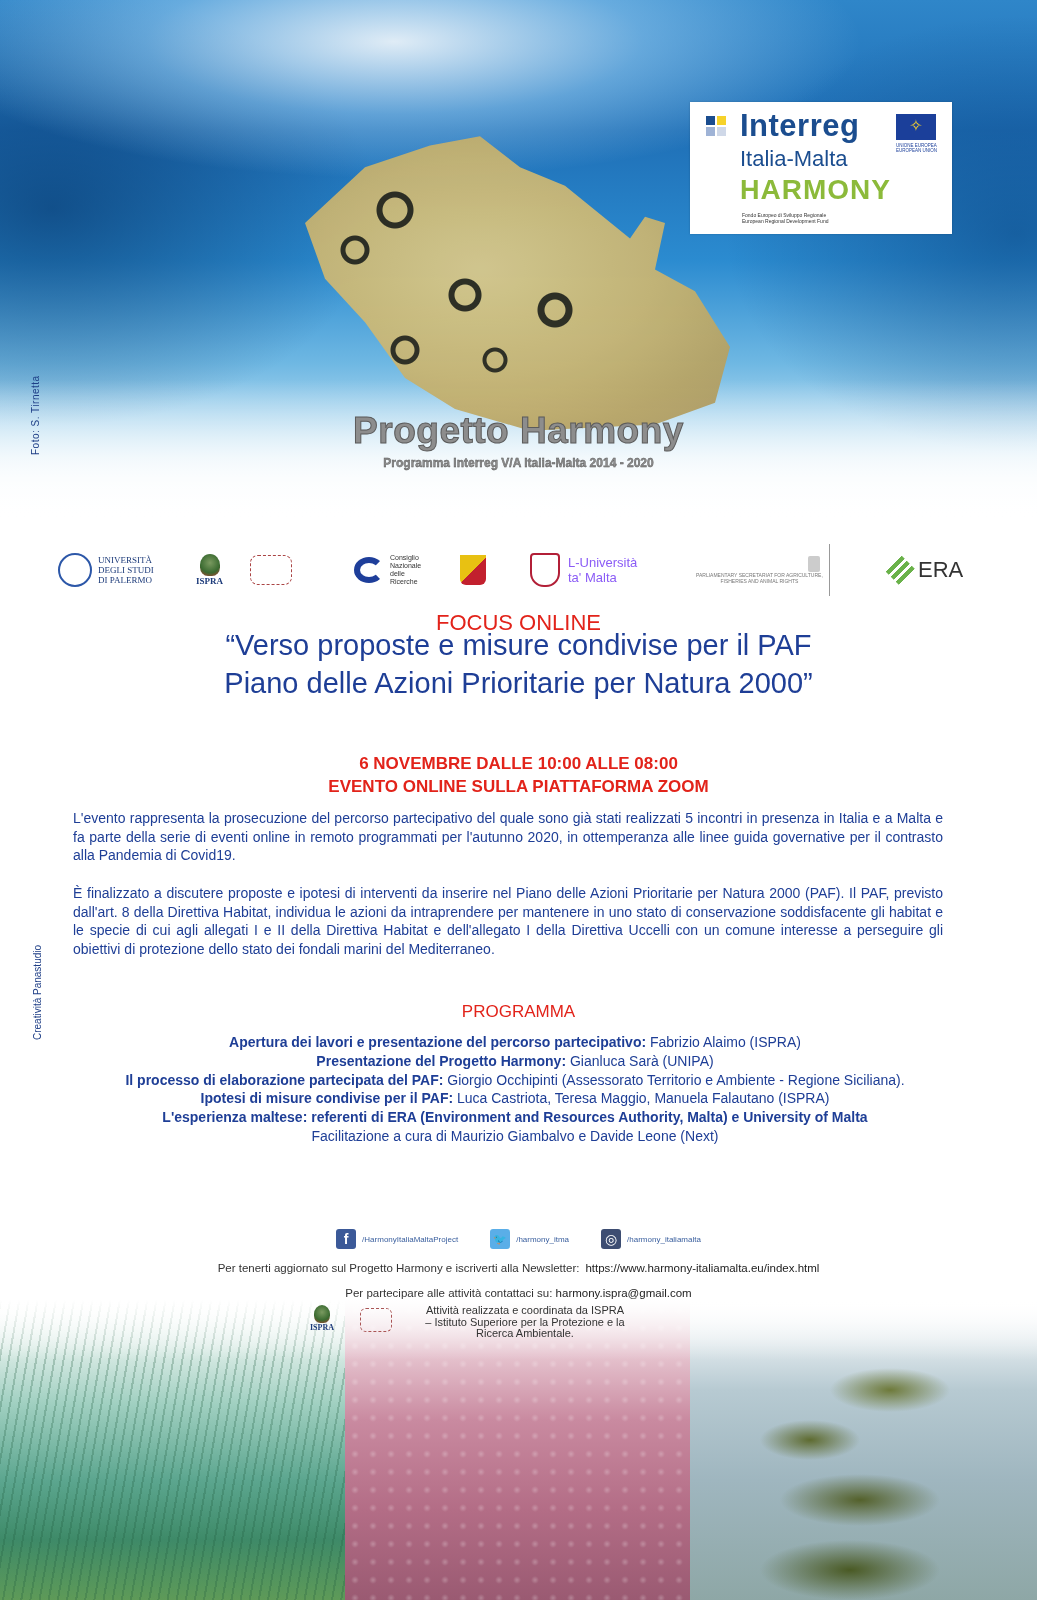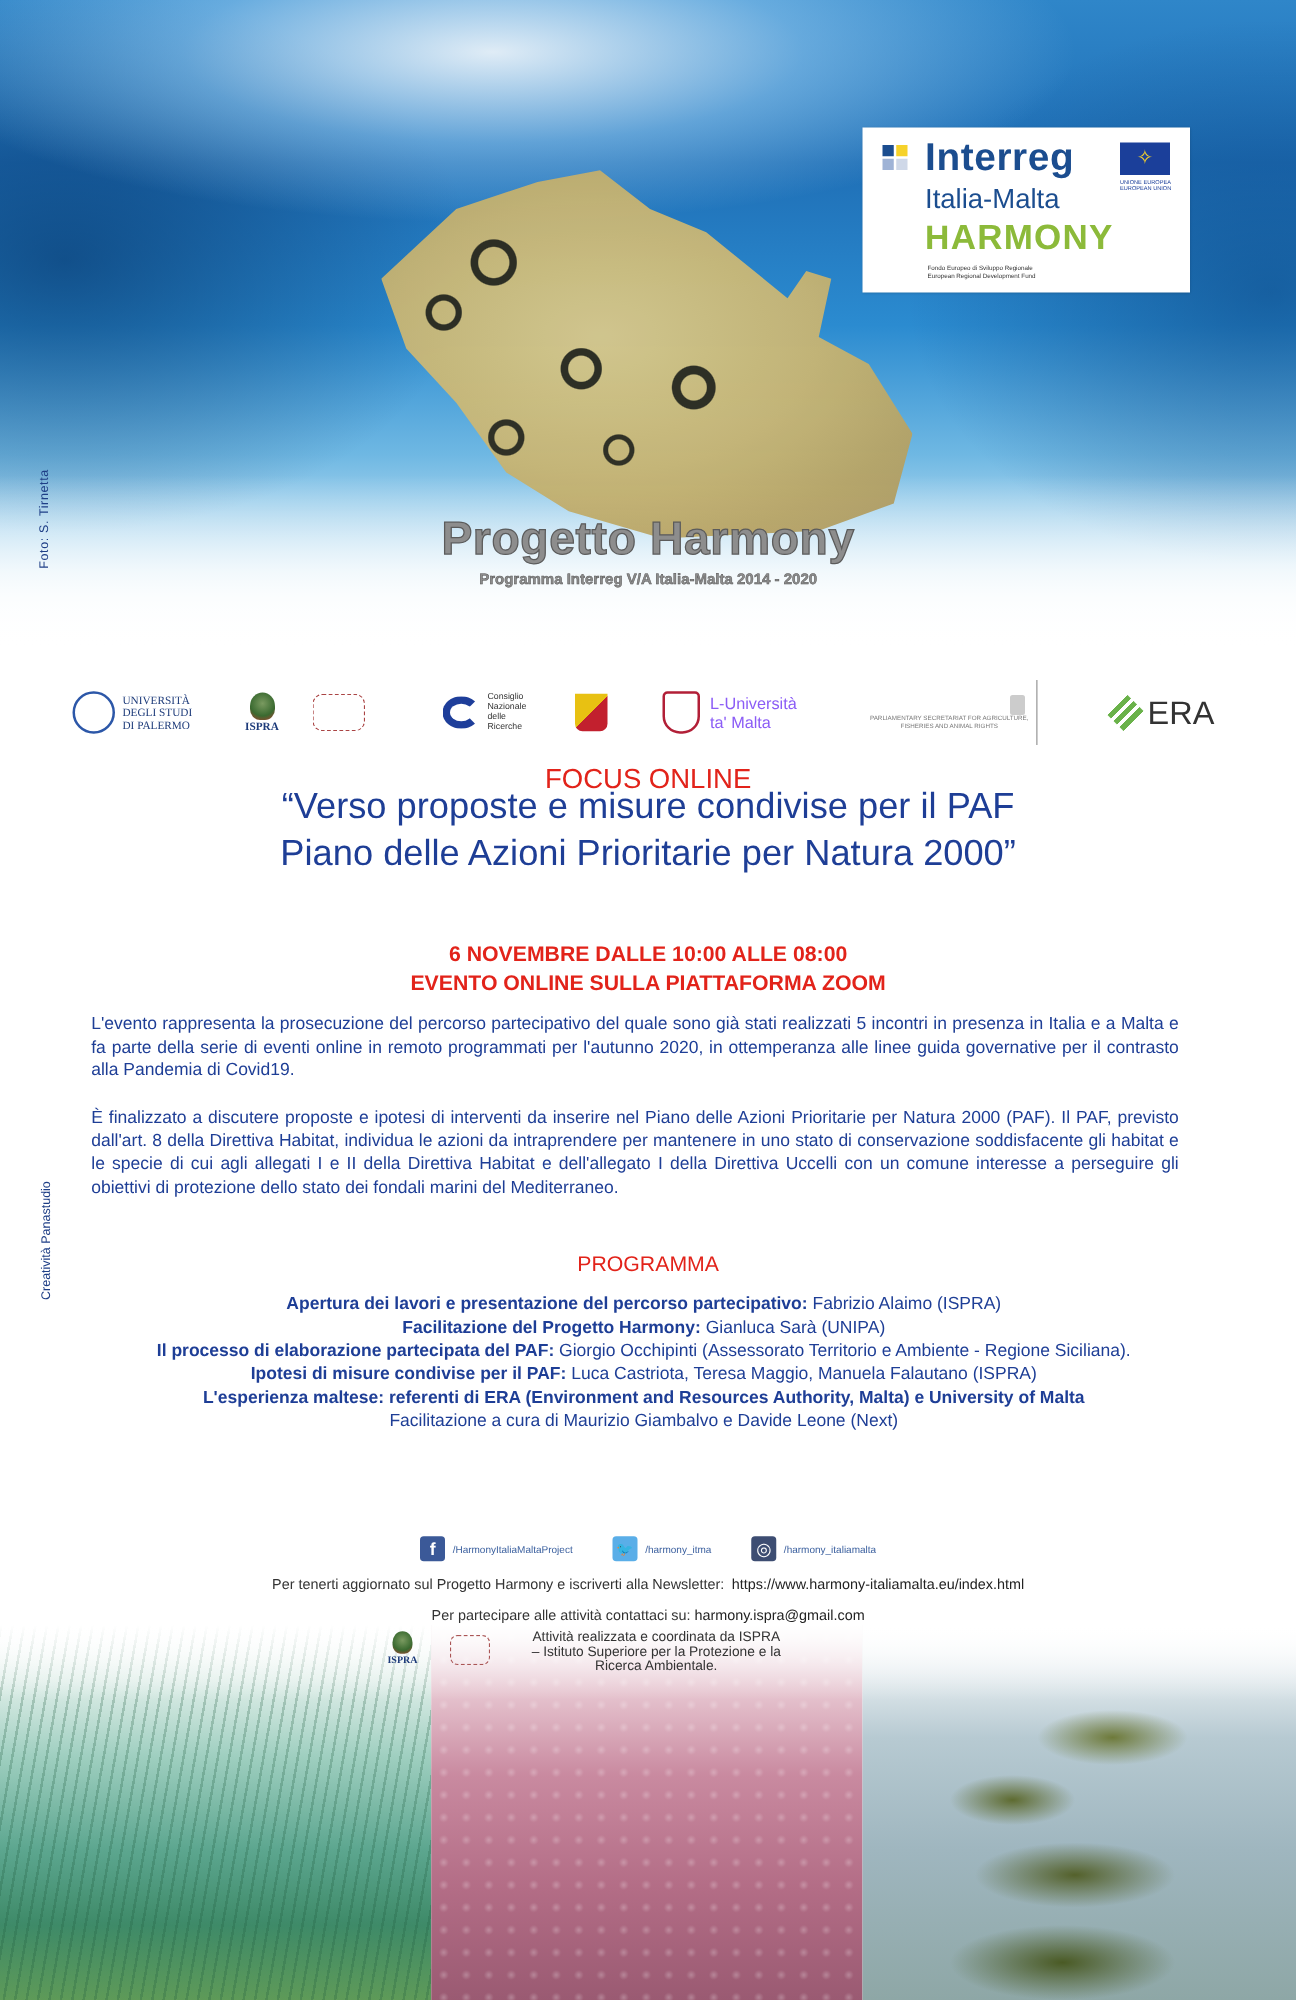--- a/index.html
+++ b/index.html
@@ -74,21 +74,21 @@
   .unipa-txt { font-family: "Liberation Serif", serif; font-size: 9px; color: #1d3b7a; line-height: 10px; }
   .ispra-emblem { width: 20px; height: 22px; border-radius: 50% 50% 40% 40%; background: radial-gradient(circle at 50% 40%, #7a9a60 0%, #3a6a30 60%, #b23b2e 100%); margin: 0 auto; }
   .ispra-txt { font-family: "Liberation Serif", serif; font-size: 9px; font-weight: bold; color: #1d3b7a; text-align: center; }
   .hex { width: 40px; height: 28px; border: 1px dashed #a44; border-radius: 8px; }
   .cnr-mark { width: 30px; height: 26px; border: 6px solid #1e3e9a; border-right-color: transparent; border-radius: 50%; box-sizing: border-box; margin-right: 6px; }
   .sicilia { width: 26px; height: 30px; background: linear-gradient(135deg, #e8c112 50%, #c2202e 50%); border-radius: 0 0 6px 6px; }
   .um-shield { width: 30px; height: 34px; border: 2px solid #b21f37; border-radius: 4px 4px 14px 14px; box-sizing: border-box; margin-right: 8px; }
   .um-txt { font-size: 13px; color: #8b5cf6; line-height: 15px; }
   .malta-govt { font-size: 5px; color: #777; text-align: center; line-height: 6px; }
   .era-mark { width: 32px; height: 32px; background: repeating-linear-gradient(135deg, #6ab24a 0 4px, #ffffff 4px 7px); margin-right: 2px; clip-path: polygon(0 50%, 50% 0, 100% 50%, 50% 100%); }
-  .era-txt { font-size: 26px; color: #333; }
+  .era-txt { font-size: 22px; color: #333; }
 
   .focus-label { position: absolute; left: 0; width: 1037px; top: 610px; text-align: center; font-size: 22px; color: #e2231a; }
   .main-title { position: absolute; left: 0; width: 1037px; top: 626px; text-align: center; font-size: 29px; line-height: 38px; color: #1e3e96; }
   .date-line { position: absolute; left: 0; width: 1037px; top: 752px; text-align: center; font-size: 17px; font-weight: bold; color: #e2231a; line-height: 23px; }
 
   .para { position: absolute; left: 73px; width: 870px; font-size: 14px; line-height: 18.7px; color: #1e3e96; text-align: justify; }
   .p1 { top: 809px; }
   .p2 { top: 884px; }
 
   .prog-label { position: absolute; left: 0; width: 1037px; top: 1002px; text-align: center; font-size: 17px; color: #e2231a; }
@@ -217,21 +217,21 @@
 <div class="date-line">
   <div>6 NOVEMBRE DALLE 10:00 ALLE 08:00</div>
   <div>EVENTO ONLINE SULLA PIATTAFORMA ZOOM</div>
 </div>
 <div class="para p1">L'evento rappresenta la prosecuzione del percorso partecipativo del quale sono già stati realizzati 5 incontri in presenza in Italia e a Malta e fa parte della serie di eventi online in remoto programmati per l'autunno 2020, in ottemperanza alle linee guida governative per il contrasto alla Pandemia di Covid19.</div>
 <div class="para p2">È finalizzato a discutere proposte e ipotesi di interventi da inserire nel Piano delle Azioni Prioritarie per Natura 2000 (PAF). Il PAF, previsto dall'art. 8 della Direttiva Habitat, individua le azioni da intraprendere per mantenere in uno stato di conservazione soddisfacente gli habitat e le specie di cui agli allegati I e II della Direttiva Habitat e dell'allegato I della Direttiva Uccelli con un comune interesse a perseguire gli obiettivi di protezione dello stato dei fondali marini del Mediterraneo.</div>
 
 <div class="prog-label">PROGRAMMA</div>
 <div class="prog-list">
   <div><b>Apertura dei lavori e presentazione del percorso partecipativo:</b><span> Fabrizio Alaimo (ISPRA)</span></div>
-  <div><b>Facilitazione del Progetto Harmony:</b><span> Gianluca Sarà (UNIPA)</span></div>
+  <div><b>Presentazione del Progetto Harmony:</b><span> Gianluca Sarà (UNIPA)</span></div>
   <div><b>Il processo di elaborazione partecipata del PAF:</b><span> Giorgio Occhipinti (Assessorato Territorio e Ambiente - Regione Siciliana).</span></div>
   <div><b>Ipotesi di misure condivise per il PAF:</b><span> Luca Castriota, Teresa Maggio, Manuela Falautano (ISPRA)</span></div>
   <div><b>L'esperienza maltese: referenti di ERA (Environment and Resources Authority, Malta) e University of Malta</b><span></span></div>
   <div><b></b><span>Facilitazione a cura di Maurizio Giambalvo e Davide Leone (Next)</span></div>
 </div>
 
 <div class="creativita-credit">Creatività Panastudio</div>
 
 <div class="social">
   <div class="soc">

